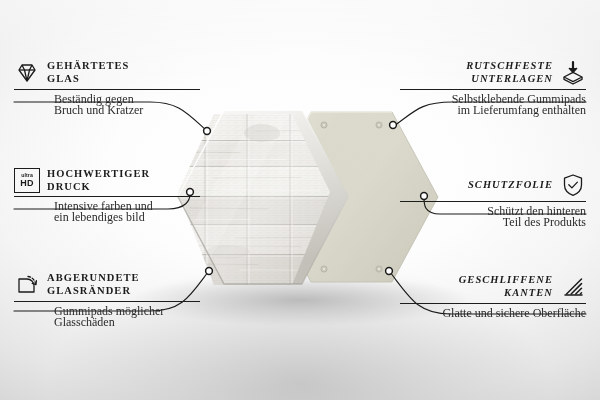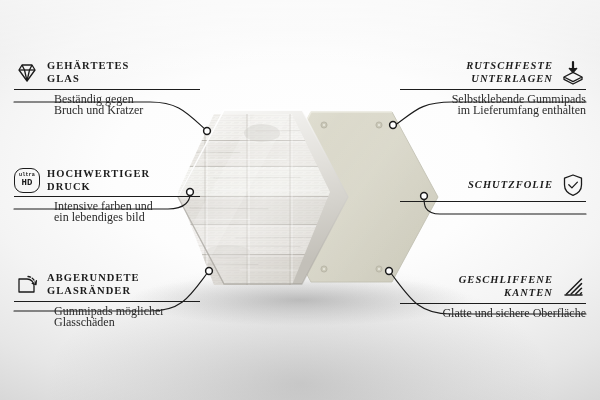--- a/index.html
+++ b/index.html
@@ -36,23 +36,23 @@
   .feat .desc{
     font-size:12px;line-height:10.6px;color:#2a2a2a;white-space:pre-line;margin-left:40px;
   }
   .feat.left .desc{text-align:left;}
   .feat.right .desc{text-align:right;}
 
   .ico{width:26px;height:26px;flex:0 0 26px;display:block;}
   .ico svg{display:block;width:26px;height:26px;}
 
   .hd-badge{
-    width:24px;height:23px;flex:0 0 24px;border:1.6px solid #1b1b1b;border-radius:9px;
+    width:24px;height:23px;flex:0 0 24px;border:1.6px solid #1b1b1b;border-radius:0;
     display:flex;flex-direction:column;align-items:center;justify-content:center;
-    font-family:Liberation Mono, monospace;color:#1b1b1b;line-height:1;
+    font-family:Liberation Sans, sans-serif;color:#1b1b1b;line-height:1;
   }
   .hd-badge .u{font-size:5.2px;font-weight:700;letter-spacing:.1px;}
   .hd-badge .h{font-size:9px;font-weight:700;letter-spacing:.2px;margin-top:.5px;}
 
   
   #f-glass{left:14px;top:60px;}
   #f-print{left:14px;top:168px;}
   #f-edges{left:14px;top:272px;}
   #f-pads{right:14px;top:60px;}
   #f-film{right:14px;top:172px;}
@@ -304,20 +304,22 @@
     <div class="head">
       <span class="title">SCHUTZFOLIE</span>
       <span class="ico">
         <svg viewBox="0 0 26 26" fill="none" stroke="#1b1b1b" stroke-width="1.3" stroke-linejoin="round" stroke-linecap="round">
           <path d="M13 3 L21.5 6.2 V13 C21.5 18 17.6 21.6 13 23.4 C8.4 21.6 4.5 18 4.5 13 V6.2 Z"></path>
           <path d="M8.8 12.8 L11.9 15.9 L17.4 10.1"></path>
         </svg>
       </span>
     </div>
     <div class="rule"></div>
+    <div class="desc">Schützt den hinteren
+Teil des Produkts</div>
   </div>
 
   <div class="feat right" id="f-ground">
     <div class="head">
       <span class="title">GESCHLIFFENE
 KANTEN</span>
       <span class="ico">
         <svg viewBox="0 0 26 26" fill="none" stroke="#1b1b1b" stroke-linecap="round">
           <g stroke-width="1.5">
             <line x1="21.5" y1="5" x2="6.5" y2="20"></line>

